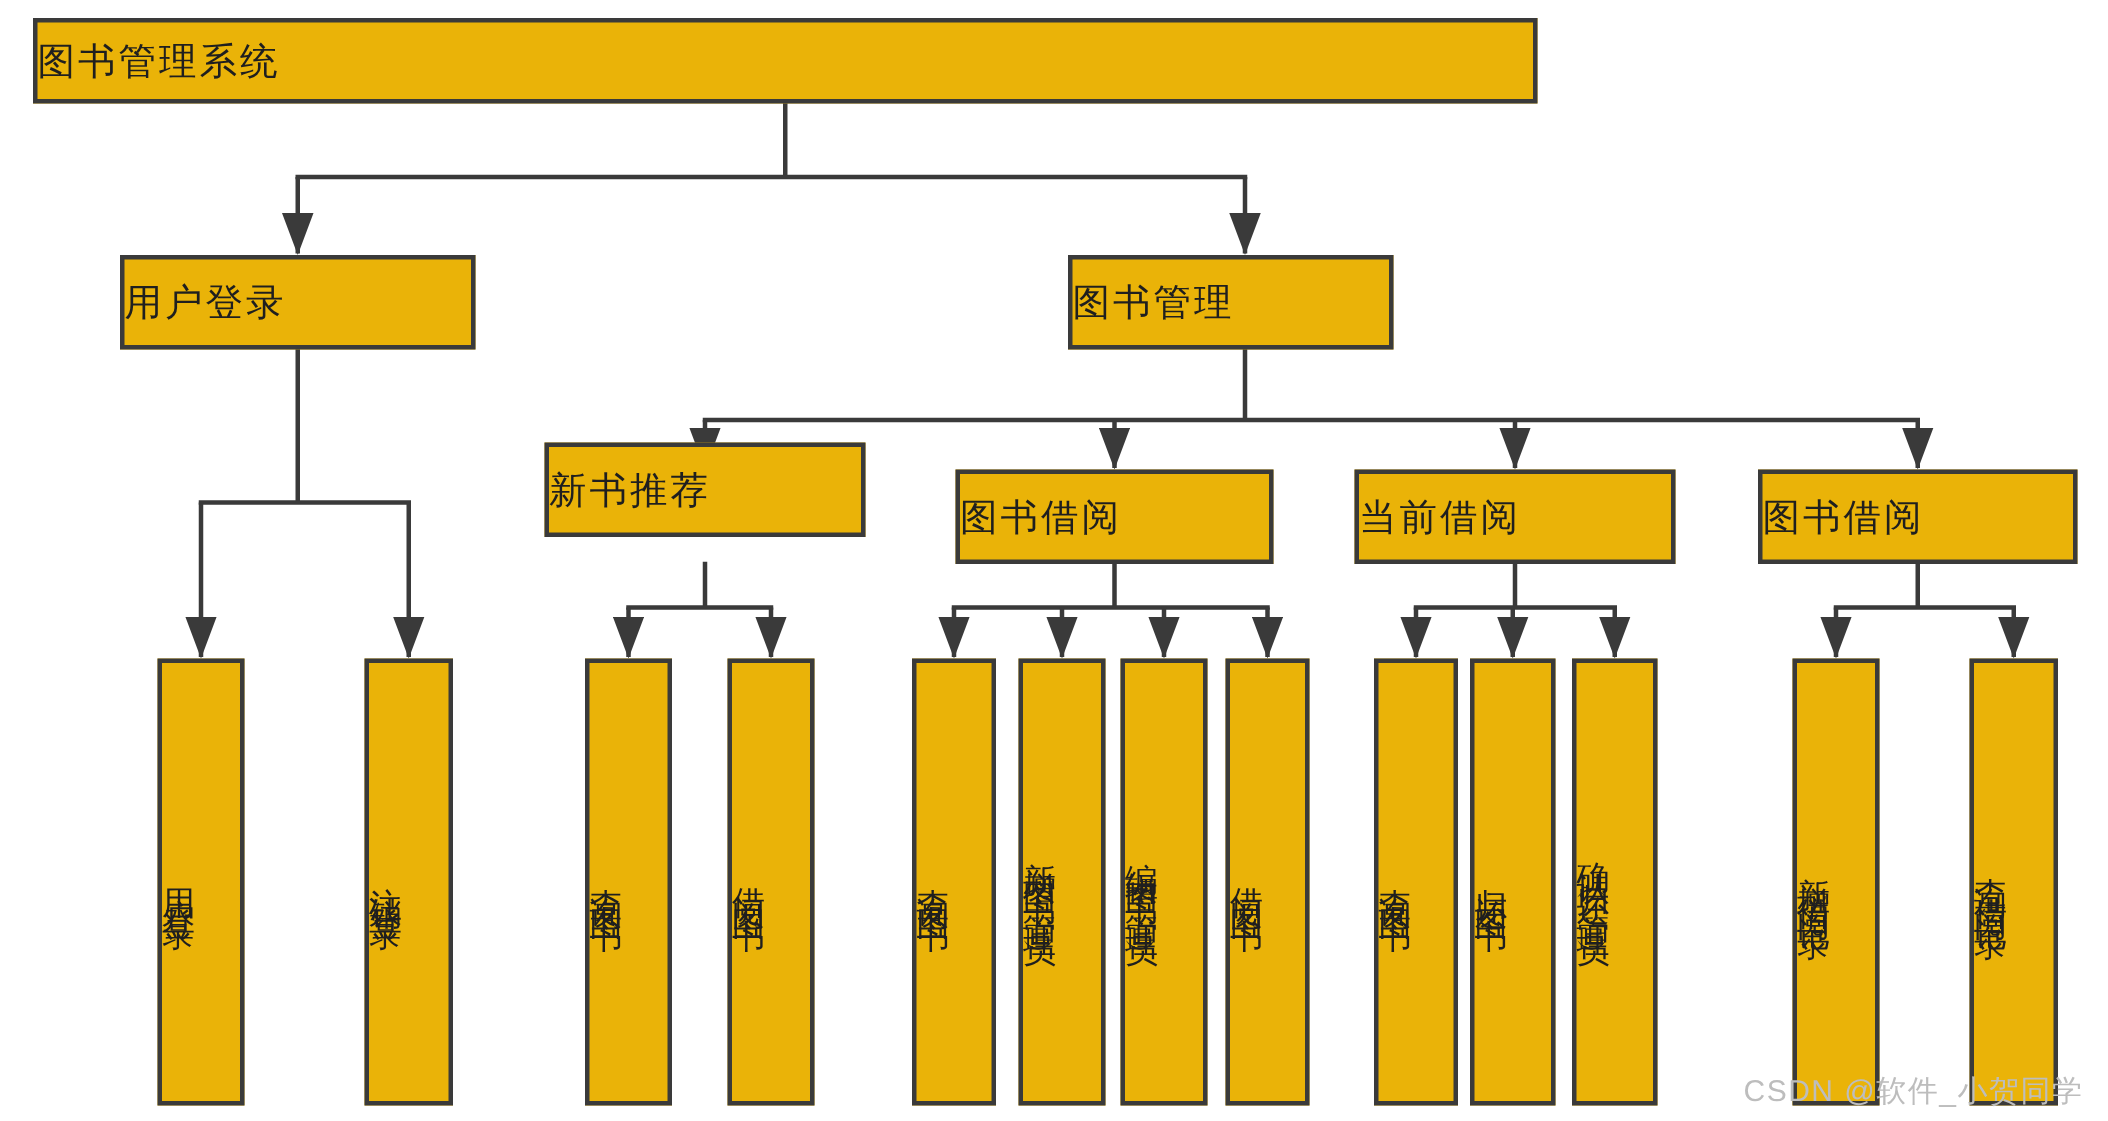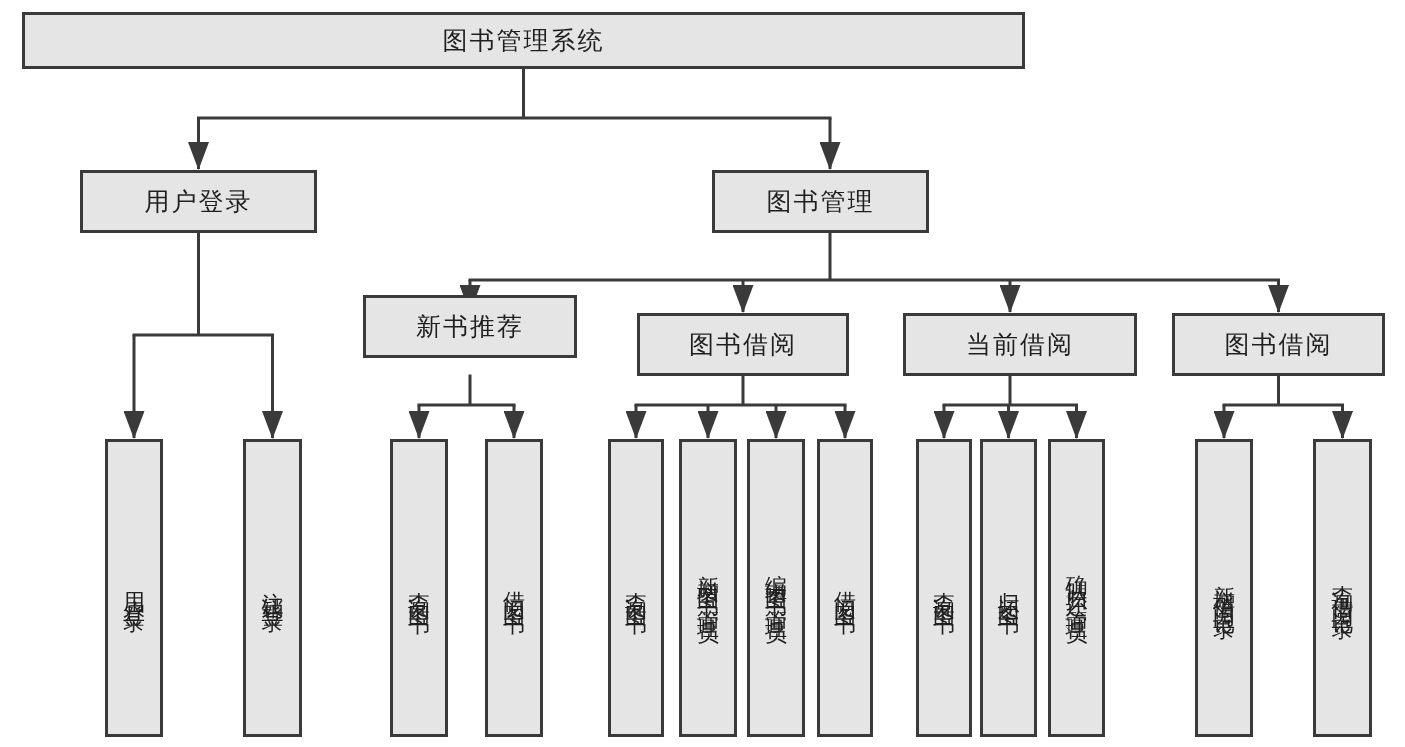--- a/index.html
+++ b/index.html
@@ -7,25 +7,24 @@
     position:relative;
     width:1405px; height:747px;
     background:#ffffff;
     font-family:"Liberation Sans", sans-serif;
     overflow:hidden;
   }
   svg.connectors { position:absolute; left:0; top:0; pointer-events:none; }
   .node {
     position:absolute;
     box-sizing:border-box;
-    background:#e5e5e5;
+    background:#eab308;
     border:3px solid #3a3a3a;
     display:flex;
     align-items:center;
-    justify-content:center;
     color:#1f1f1f;
   }
   .node.horizontal { font-size:25px; letter-spacing:2px; white-space:nowrap; }
   .node.vertical { font-size:22px; }
   .node.vertical .label {
     writing-mode:vertical-rl;
     text-orientation:mixed;
     letter-spacing:7px;
     line-height:1;
   }
@@ -87,21 +86,21 @@
       </div>
       <div class="node horizontal" style="left: 712px; top: 170px; width: 217px; height: 63px; border-color: rgb(58, 58, 58); color: rgb(31, 31, 31);">
         <span class="label">图书管理</span>
       </div>
       <div class="node horizontal" style="left: 363px; top: 295px; width: 214px; height: 63px; border-color: rgb(58, 58, 58); color: rgb(31, 31, 31);">
         <span class="label">新书推荐</span>
       </div>
       <div class="node horizontal" style="left: 637px; top: 313px; width: 212px; height: 63px; border-color: rgb(58, 58, 58); color: rgb(31, 31, 31);">
         <span class="label">图书借阅</span>
       </div>
-      <div class="node horizontal" style="left: 903px; top: 313px; width: 234px; height: 63px; border-color: rgb(58, 58, 58); color: rgb(31, 31, 31);">
+      <div class="node horizontal" style="left: 903px; top: 313px; width: 214px; height: 63px; border-color: rgb(58, 58, 58); color: rgb(31, 31, 31);">
         <span class="label">当前借阅</span>
       </div>
       <div class="node horizontal" style="left: 1172px; top: 313px; width: 213px; height: 63px; border-color: rgb(58, 58, 58); color: rgb(31, 31, 31);">
         <span class="label">图书借阅</span>
       </div>
       <div class="node vertical" style="left: 105px; top: 439px; width: 58px; height: 298px; border-color: rgb(58, 58, 58); color: rgb(31, 31, 31);">
         <span class="label">用户登录</span>
       </div>
       <div class="node vertical" style="left: 243px; top: 439px; width: 59px; height: 298px; border-color: rgb(58, 58, 58); color: rgb(31, 31, 31);">
         <span class="label">注销登录</span>
@@ -134,13 +133,14 @@
         <span class="label">确认归还（管理员）</span>
       </div>
       <div class="node vertical" style="left: 1195px; top: 439px; width: 58px; height: 298px; border-color: rgb(58, 58, 58); color: rgb(31, 31, 31);">
         <span class="label">新增借阅记录</span>
       </div>
       <div class="node vertical" style="left: 1313px; top: 439px; width: 59px; height: 298px; border-color: rgb(58, 58, 58); color: rgb(31, 31, 31);">
         <span class="label">查询借阅记录</span>
       </div>
     </div>
 
+  <div class="watermark" style="color: rgb(189, 189, 189);">CSDN @软件_小贺同学</div>
 </div>
 
 </body></html>

